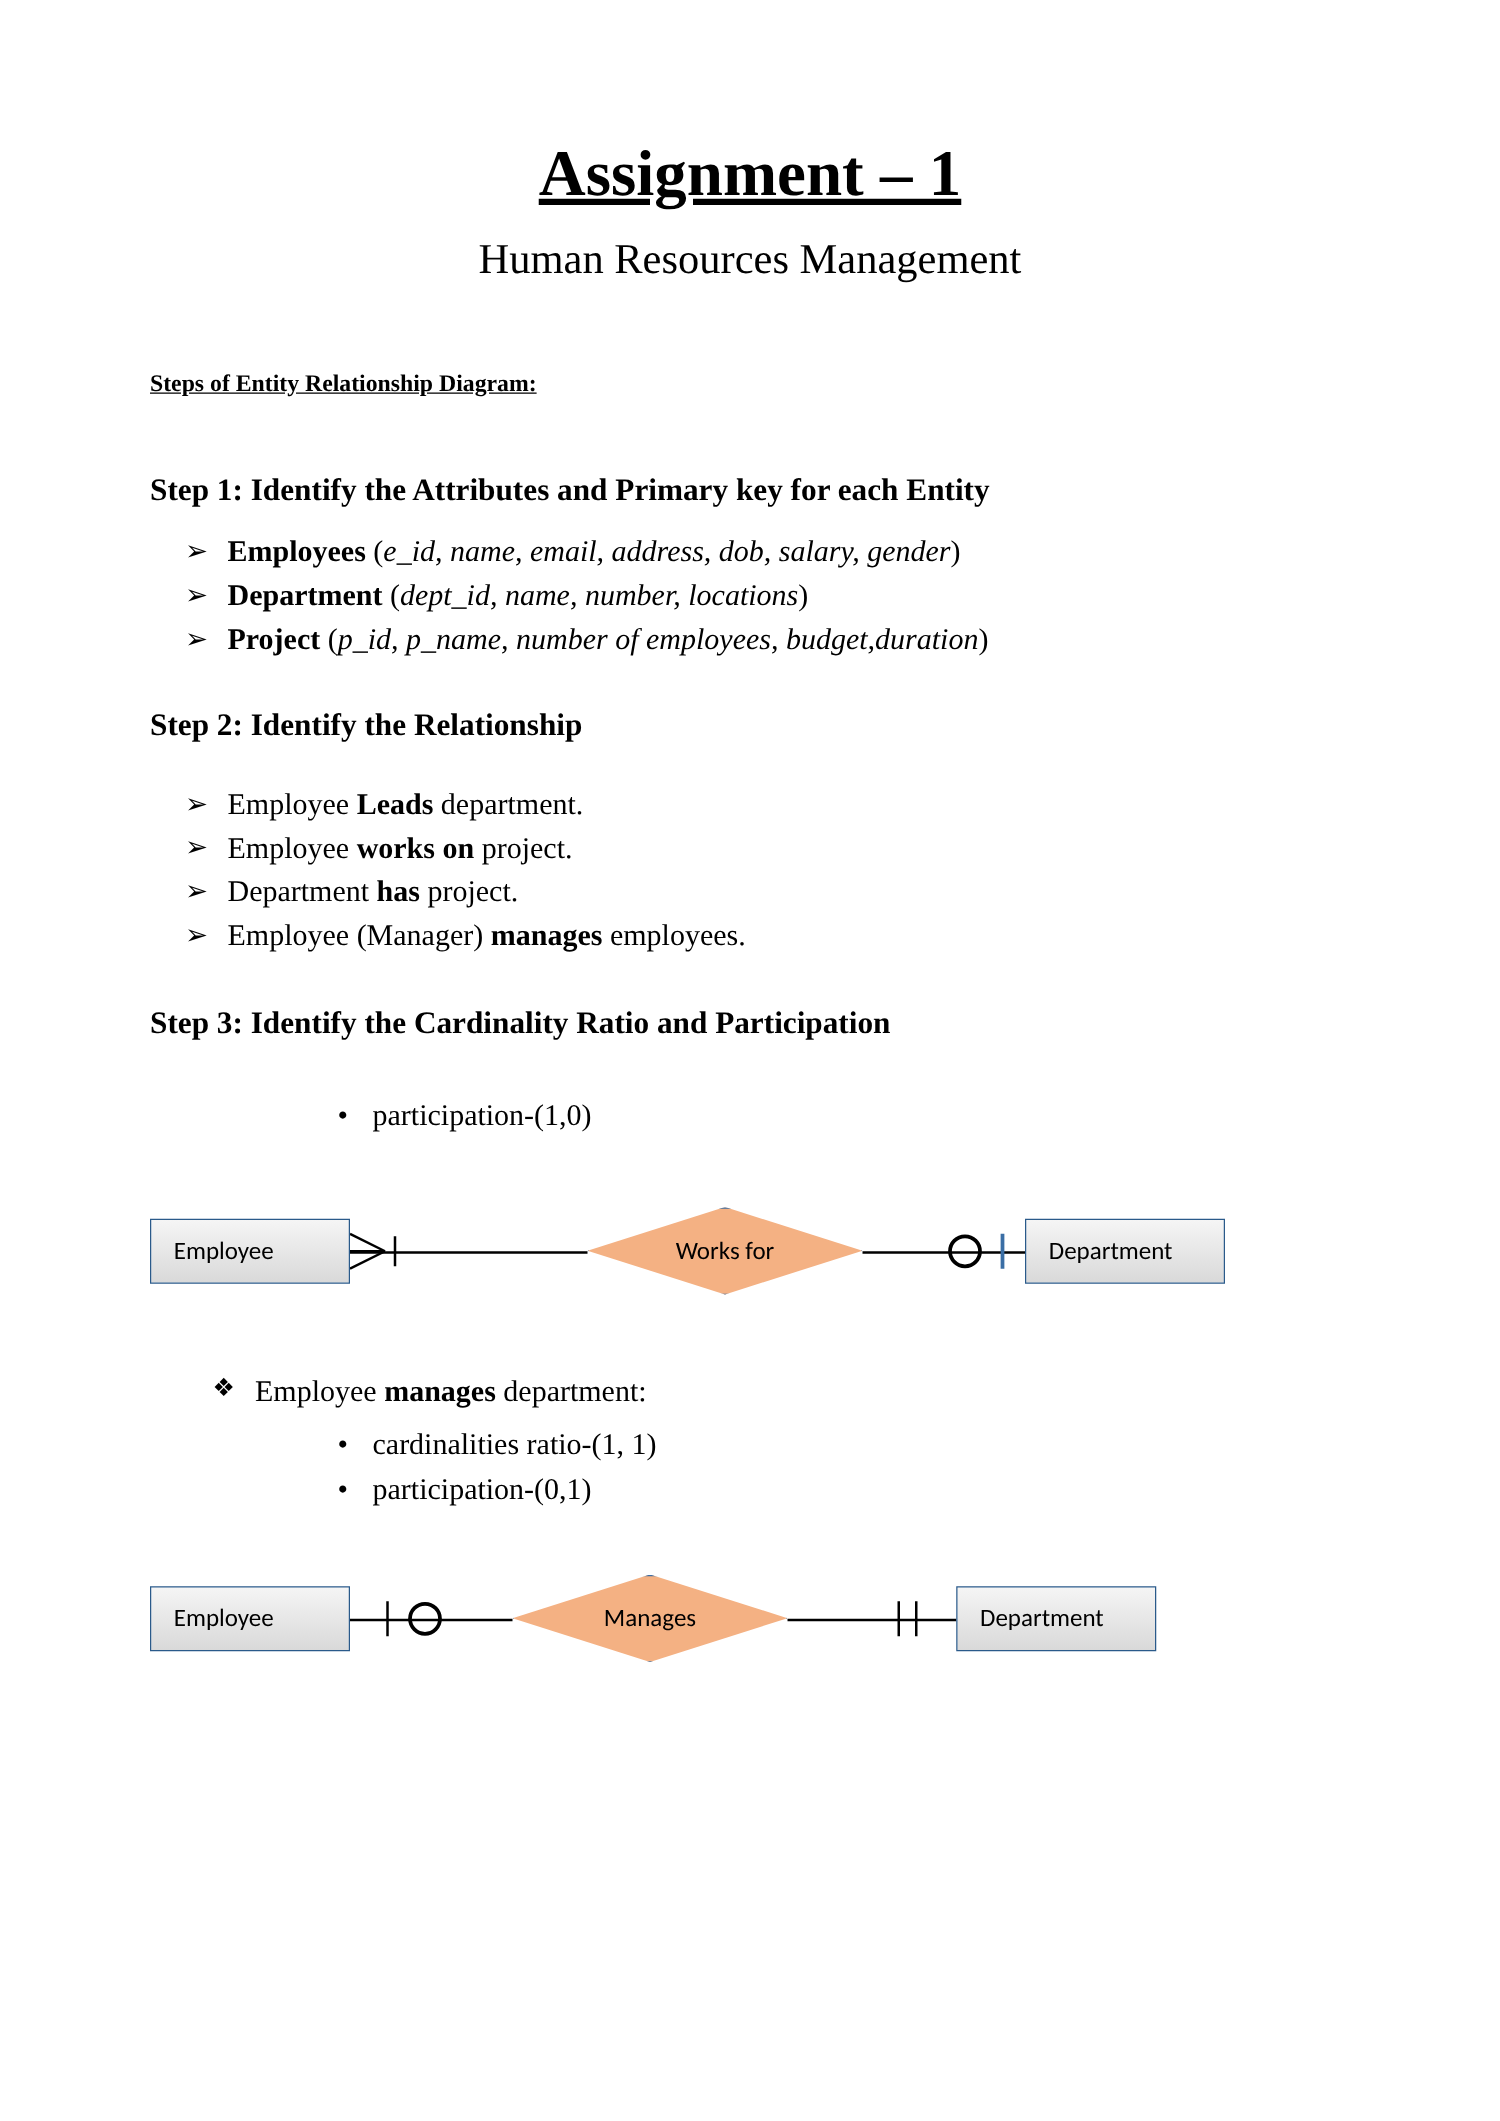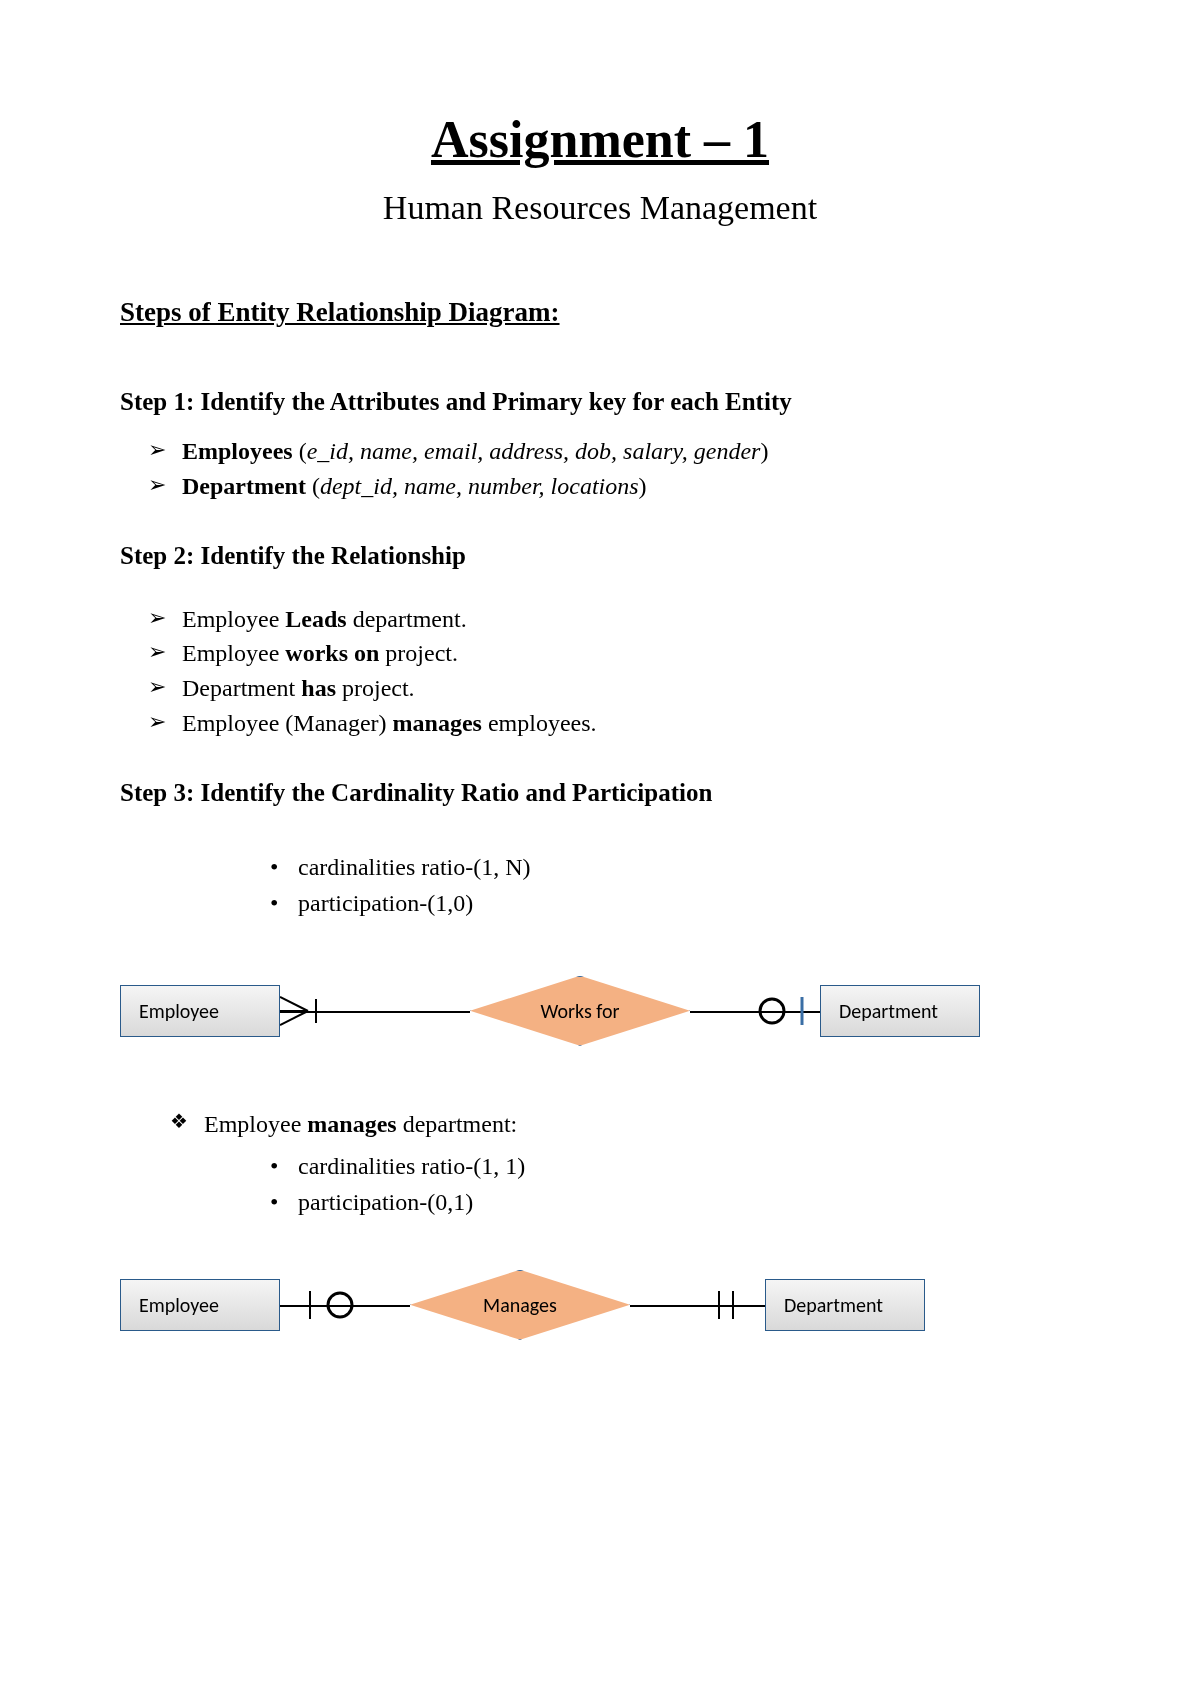--- a/index.html
+++ b/index.html
@@ -17,21 +17,21 @@
     font-weight: bold;
     text-decoration: underline;
     margin-bottom: 20px;
   }
   .subtitle {
     text-align: center;
     font-size: 34px;
     margin-bottom: 70px;
   }
   .section-heading {
-    font-size: 27px;
+    font-size: 19px;
     font-weight: bold;
     text-decoration: underline;
     margin-bottom: 60px;
   }
   .step-heading {
     font-size: 25px;
     font-weight: bold;
     margin-bottom: 18px;
   }
   .step-block { margin-bottom: 38px; }
@@ -139,40 +139,43 @@
   <div class="step-heading">Step 1: Identify the Attributes and Primary key for each Entity</div>
   <ul class="arrow-list">
     <li>
       <span class="bold">Employees</span>
       <span> (</span><span class="italic">e_id, name, email, address, dob,  salary, gender</span><span>)</span>
     </li>
     <li>
       <span class="bold">Department</span>
       <span> (</span><span class="italic">dept_id, name, number, locations</span><span>)</span>
     </li>
+    <li>
+      <span class="bold">Project</span>
+      <span> (</span><span class="italic">p_id, p_name, number of employees, budget,duration</span><span>)</span>
+    </li>
   </ul>
 </div>
 
 <div class="step-block">
   <div class="step-heading">Step 2: Identify the Relationship</div>
   <div style="height:14px"></div>
   <ul class="arrow-list">
     <li><span>Employee </span><span class="bold">Leads</span><span> department.</span></li>
     <li><span>Employee </span><span class="bold">works on</span><span> project.</span></li>
     <li><span>Department </span><span class="bold">has</span><span> project.</span></li>
     <li><span>Employee (Manager) </span><span class="bold">manages</span><span> employees.</span></li>
   </ul>
 </div>
 
 <div class="step-block">
   <div class="step-heading">Step 3: Identify the Cardinality Ratio and Participation</div>
   <div style="height:18px"></div>
 
   <ul class="bullet-list">
-    <li>cardinalities ratio-(1, N)</li>
     <li>participation-(1,0)</li>
   </ul>
 
   <div class="er-diagram">
 
     <div class="entity-box" style="left:0; top:14px;">
       <span>Employee</span>
     </div>
 
     <div class="conn-line" style="left:160px; width:190px; top:40px;"></div>

